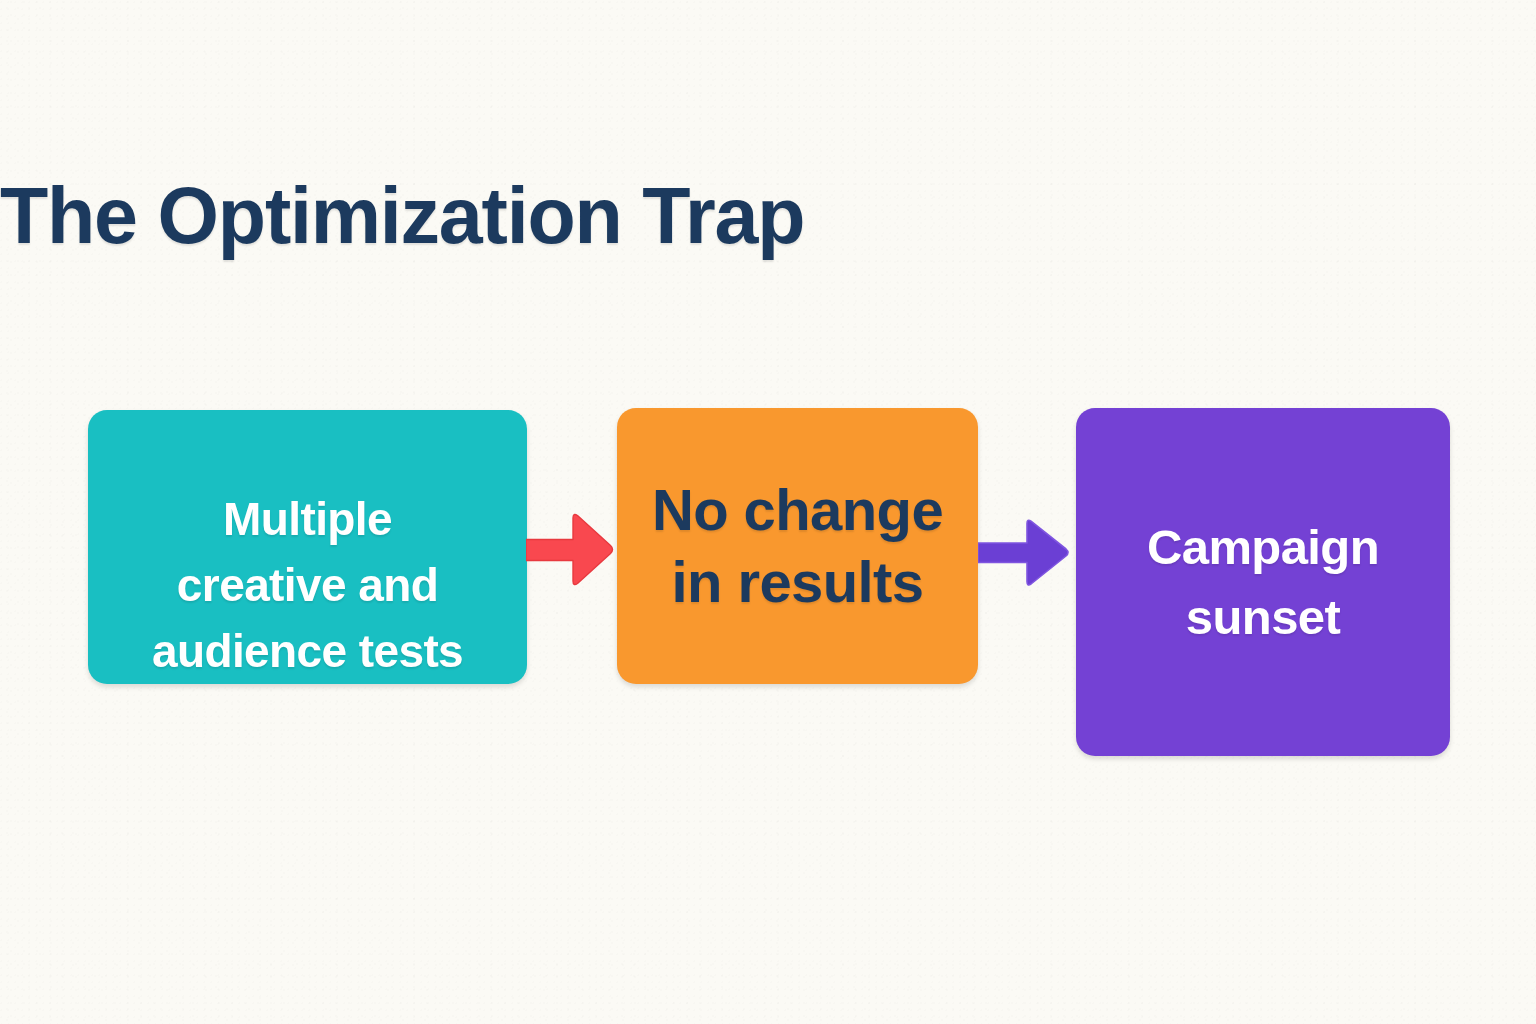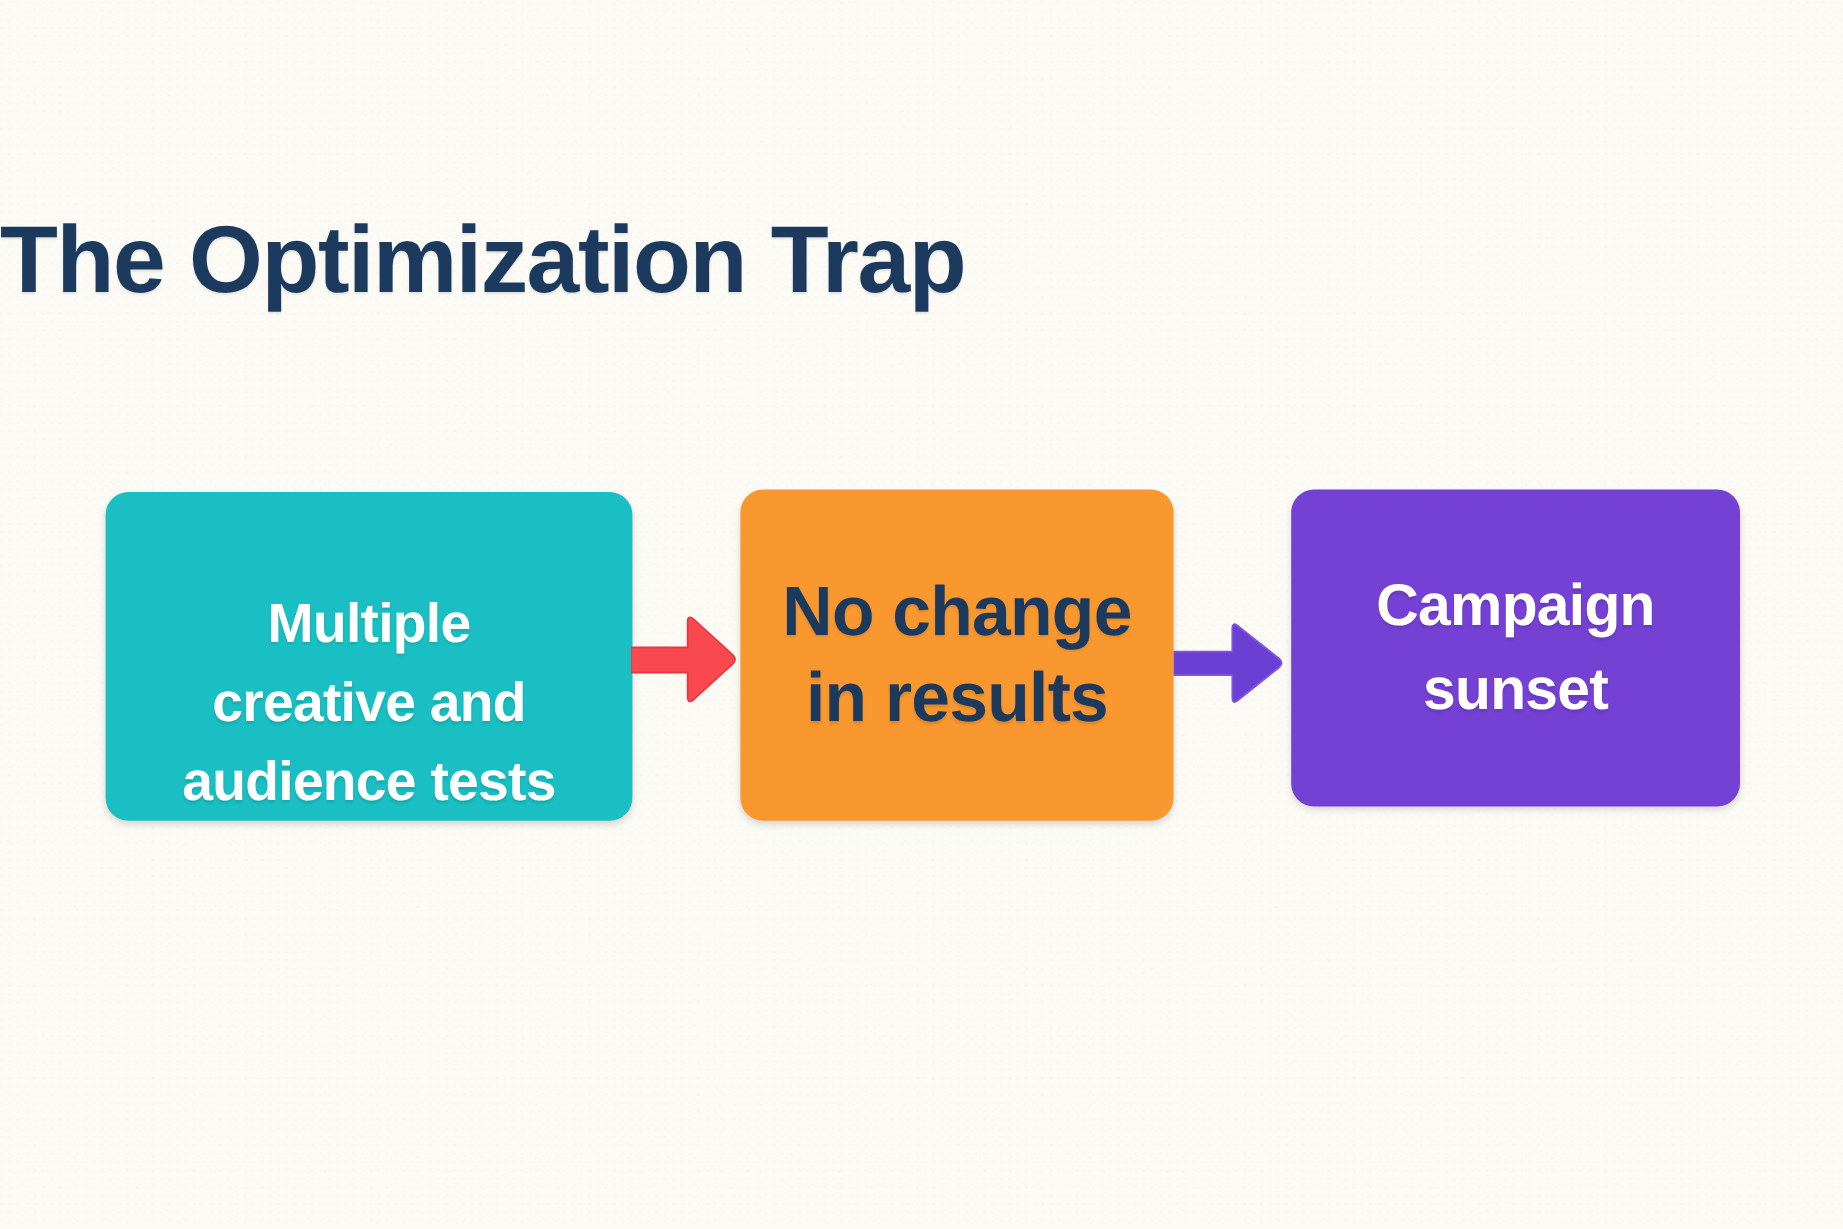--- a/index.html
+++ b/index.html
@@ -83,21 +83,21 @@
     left: 617px; top: 408px;  width: 361px;  height: 276px;
     background: #f9982e;
   }
   #node-nochange .node-label {
     color: #1c3a5e;
     font-size: 58px;
     line-height: 72px;
   }
 
   #node-sunset {
-    left: 1076px; top: 408px; width: 374px;  height: 264px;
+    left: 1076px; top: 408px; width: 374px;  height: 348px;
     background: #7441d4;
   }
   #node-sunset .node-label {
     color: #ffffff;
     font-size: 49px;
     line-height: 70px;
   }
 
   
   .arrow {

